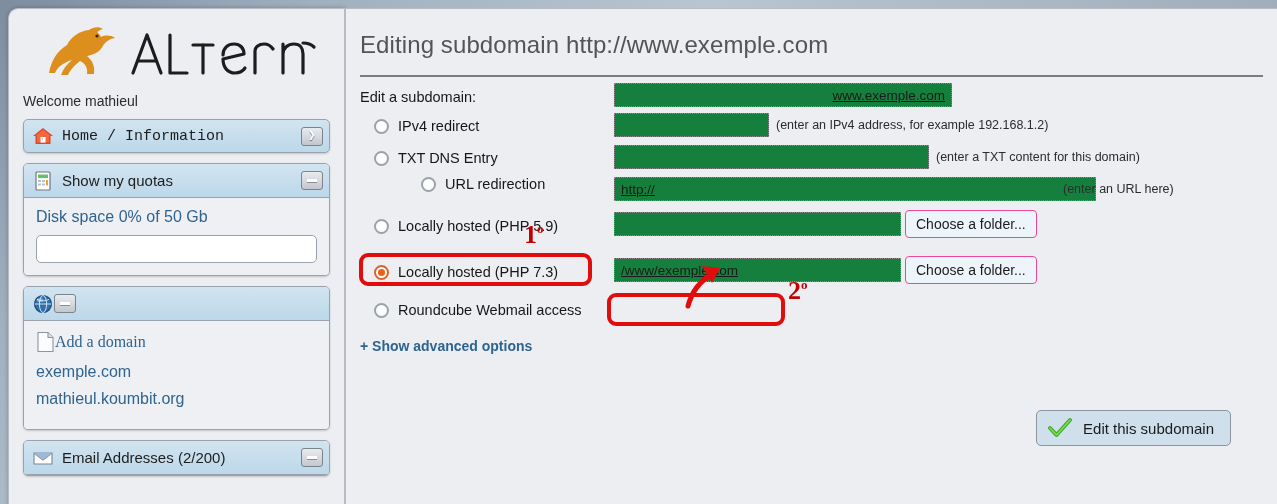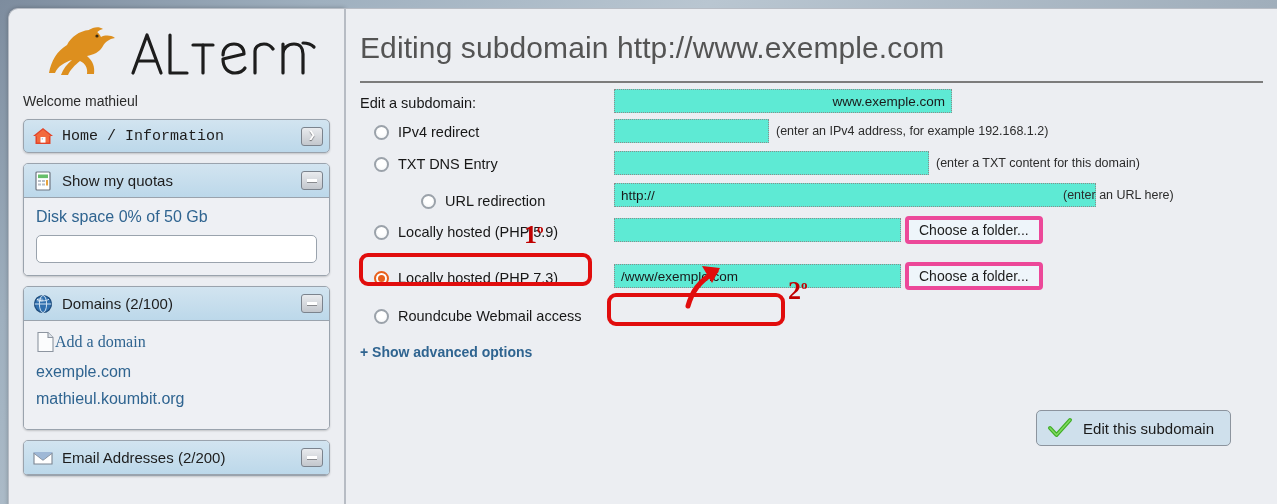--- a/index.html
+++ b/index.html
@@ -131,21 +131,21 @@
     position: absolute;
     left: 345px; top: 8px;
     width: 932px; height: 504px;
     background: #eceef2;
     border-left: 1px solid #b7bcc4;
     border-top: 1px solid #b7bcc4;
     overflow: hidden;
   }
   #page-title {
     margin: 22px 0 0 14px;
-    font-size: 30px;
+    font-size: 24px;
     font-weight: normal;
     color: #545454;
     letter-spacing: .1px;
   }
   #title-rule {
     margin: 16px 14px 0 14px;
     height: 0;
     border-top: 2px solid #7c7c7c;
   }
 
@@ -185,39 +185,40 @@
     content: "";
     width: 7px; height: 7px;
     border-radius: 50%;
     background: #e8601c;
   }
 
   .dot-input {
     position: absolute;
     height: 24px;
     border: 1px dotted #8b8b8b;
-    background: #5eead4;
+    background: #15803d;
     font-size: 13.5px;
     color: #1a1a1a;
     padding: 0 6px;
     display: flex; align-items: center;
     font-family: "Liberation Sans", sans-serif;
+    text-decoration: underline;
   }
   .dot-input.right { justify-content: flex-end; }
   .hint {
     position: absolute;
     font-size: 12.5px;
     color: #2c2c2c;
     white-space: nowrap;
   }
   .folder-btn {
     position: absolute;
     height: 28px;
     padding: 0 10px;
-    border: 4px solid #ec4899;
+    border: 1px solid #ec4899;
     border-radius: 4px;
     background: #eef5fa;
     font-size: 14px;
     color: #1b1b1b;
     display: flex; align-items: center;
     font-family: "Liberation Sans", sans-serif;
     cursor: pointer;
   }
 
   #adv-link {
@@ -327,21 +328,20 @@
     <div class="panel">
       <div class="panel-head">
         <svg class="panel-icon" viewBox="0 0 22 22">
           <circle cx="11" cy="11" r="8.5" fill="#2f6fae"></circle>
           <circle cx="11" cy="11" r="8.5" fill="none" stroke="#1d4a79" stroke-width="1.2"></circle>
           <ellipse cx="11" cy="11" rx="3.6" ry="8.5" fill="none" stroke="#cfe2f2" stroke-width="1"></ellipse>
           <path d="M2.6 11 H19.4" stroke="#cfe2f2" stroke-width="1" fill="none"></path>
           <path d="M5 6.2 C8 8.4 14 8.4 17 6.2" stroke="#cfe2f2" stroke-width="1" fill="none"></path>
           <ellipse cx="8" cy="7" rx="3.4" ry="2" fill="#ffffff" opacity=".35"></ellipse>
         </svg>
-        <span class="ptitle">Domains (2/100)</span>
         <span class="sq-btn">
           <span class="bar"></span>
         </span>
       </div>
       <div class="panel-body">
         <div class="lnk-row">
           <svg class="doc-icon" viewBox="0 0 19 22">
             <path d="M2 1.5 H12 L17 6.5 V20.5 H2 Z" fill="#fbfcfd" stroke="#8d95a0" stroke-width="1.1"></path>
             <path d="M12 1.5 V6.5 H17" fill="#dde3ea" stroke="#8d95a0" stroke-width="1.1"></path>
           </svg>
@@ -387,21 +387,21 @@
       <div class="dot-input" style="left:268px; top:30px; width:155px;"></div>
       <div class="hint" style="left:430px; top:35px;">(enter an IPv4 address, for example 192.168.1.2)</div>
 
       <div class="radio-label" style="top:67px;">
         <span class="radio"></span>
         <span>TXT DNS Entry</span>
       </div>
       <div class="dot-input" style="left:268px; top:62px; width:315px;"></div>
       <div class="hint" style="left:590px; top:67px;">(enter a TXT content for this domain)</div>
 
-      <div class="radio-label" style="top:104px;padding-left:47px;">
+      <div class="radio-label" style="top:93px;padding-left:47px;">
         <span class="radio"></span>
         <span>URL redirection</span>
       </div>
       <div class="dot-input" style="left:268px; top:94px; width:482px;">http://</div>
       <div class="hint" style="left:717px; top:99px;">(enter an URL here)</div>
 
       <div class="radio-label" style="top:135px;">
         <span class="radio"></span>
         <span>Locally hosted (PHP 5.9)</span>
       </div>

